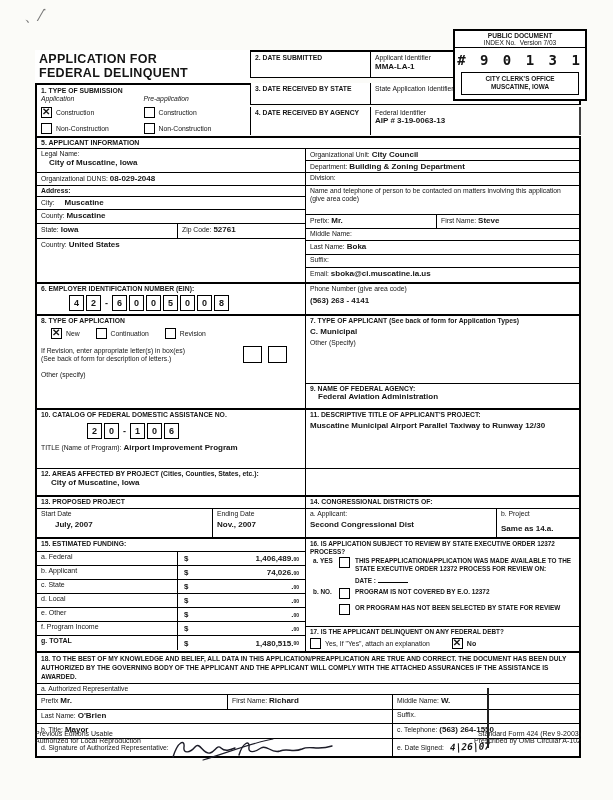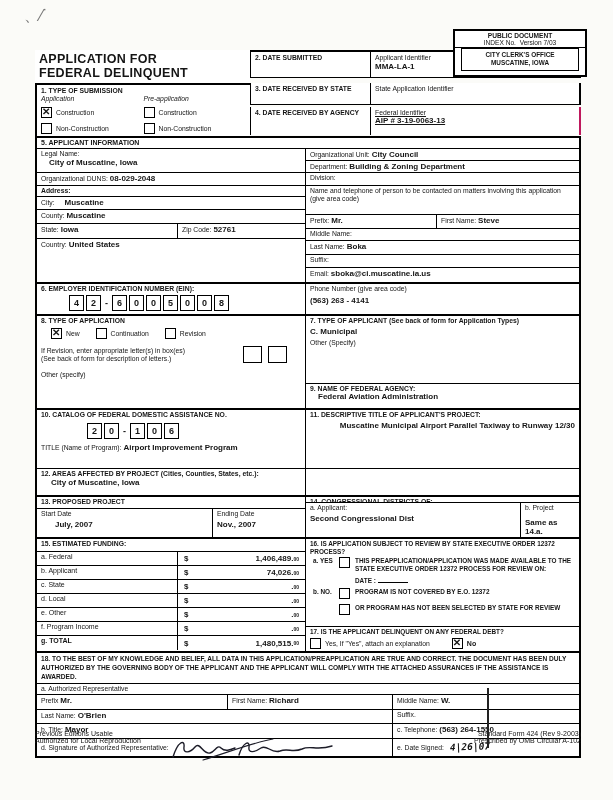--- a/index.html
+++ b/index.html
@@ -9,21 +9,21 @@
   .topblock{display:grid;grid-template-columns:215px 120px 211px;}
   .topblock>div{box-sizing:border-box;padding:2px 4px;background:#fff;}
   .c-title{grid-column:1;grid-row:1;background:transparent;padding-top:6px;}
   .title{font-size:12.5px;font-weight:bold;letter-spacing:.3px;}
   .c-f2{grid-column:2;grid-row:1;border-top:2px solid #000;border-left:1px solid #000;border-bottom:1px solid #000;height:28px;}
   .c-appid{grid-column:3;grid-row:1;border-top:2px solid #000;border-left:1px solid #000;border-right:2px solid #000;border-bottom:1px solid #000;height:28px;}
   .c-s1{grid-column:1;grid-row:2/4;border-top:2px solid #000;border-left:2px solid #000;}
   .c-f3{grid-column:2;grid-row:2;border-left:1px solid #000;border-bottom:1px solid #000;height:22px;}
   .c-said{grid-column:3;grid-row:2;border-left:1px solid #000;border-right:2px solid #000;border-bottom:1px solid #000;height:22px;}
   .c-f4{grid-column:2;grid-row:3;border-left:1px solid #000;height:28px;}
-  .c-fedid{grid-column:3;grid-row:3;border-left:1px solid #000;border-right:2px solid #be185d;height:28px;text-decoration:underline;}
+  .c-fedid{grid-column:3;grid-row:3;border-left:1px solid #000;border-right:2px solid #404040;height:28px;}
   .lab{font-weight:bold;font-size:6.8px;}
   .slab{font-size:6.8px;}
   .val{font-weight:bold;font-size:8px;}
   .cbrow{display:flex;align-items:center;gap:4px;margin-top:5px;}
   .cb{display:inline-block;width:9px;height:9px;border:1px solid #000;position:relative;flex:0 0 auto;background:#fff;}
   .cb.checked::after{content:"✕";position:absolute;top:-2px;left:0px;font-size:10px;font-weight:bold;}
   .subcols{display:flex;}
   .subcols>div{flex:1;}
   .ital{font-style:italic;font-size:6.8px;}
   
@@ -279,21 +279,21 @@
               <span class="digit">1</span>
               <span class="digit">0</span>
               <span class="digit">6</span>
             </div>
             <div style="margin-top:4px;"><span class="slab">TITLE (Name of Program):</span> <span class="val">Airport Improvement Program</span></div>
           </div>
         </div>
         <div class="rcol" style="height:58px;">
           <div style="padding:1px 4px;">
             <div class="lab">11. DESCRIPTIVE TITLE OF APPLICANT'S PROJECT:</div>
-            <div class="val" style="margin-top:2px;text-align:right;">Muscatine Municipal Airport Parallel Taxiway to Runway 12/30</div>
+            <div class="val" style="margin-top:2px;">Muscatine Municipal Airport Parallel Taxiway to Runway 12/30</div>
           </div>
         </div>
       </div>
 
       <div class="split" style="border-top:1px solid #000;">
         <div class="lcol" style="height:26px;">
           <div style="padding:1px 4px;">
             <div class="lab">12. AREAS AFFECTED BY PROJECT (Cities, Counties, States, etc.):</div>
             <div class="val" style="padding-left:10px;">City of Muscatine, Iowa</div>
           </div>
@@ -314,21 +314,21 @@
             <div style="flex:1;border-left:1px solid #000;">
               <div class="slab">Ending Date</div>
               <div class="val" style="margin-top:2px;">Nov., 2007</div>
             </div>
           </div>
         </div>
         <div class="rcol" style="height:40px;">
           <div class="f" style="height:12px;">
             <span class="lab">14. CONGRESSIONAL DISTRICTS OF:</span>
           </div>
-          <div class="hsplit" style="flex:1;gap:24px;">
+          <div class="hsplit" style="flex:1;">
             <div style="width:190px;">
               <div class="slab">a. Applicant:</div>
               <div class="val" style="margin-top:2px;">Second Congressional Dist</div>
             </div>
             <div style="flex:1;border-left:1px solid #000;">
               <div class="slab">b. Project</div>
               <div class="val" style="margin-top:6px;">Same as 14.a.</div>
             </div>
           </div>
         </div>
@@ -478,20 +478,21 @@
       <div>Standard Form 424 (Rev 9-2003)</div>
       <div>Prescribed by OMB Circular A-102</div>
     </div>
   </div>
 
   <div class="stamp">
     <div class="stop">
       <div>PUBLIC DOCUMENT</div>
       <div style="font-weight:normal;"><span>INDEX No.</span>&nbsp;&nbsp;<span>Version 7/03</span></div>
     </div>
+    <div class="snum"># 9 0 1 3 1</div>
     <div class="soffice">
       <div>CITY CLERK'S OFFICE</div>
       <div>MUSCATINE, IOWA</div>
     </div>
   </div>
 
   <div class="penline"></div>
 
 </div>
 

